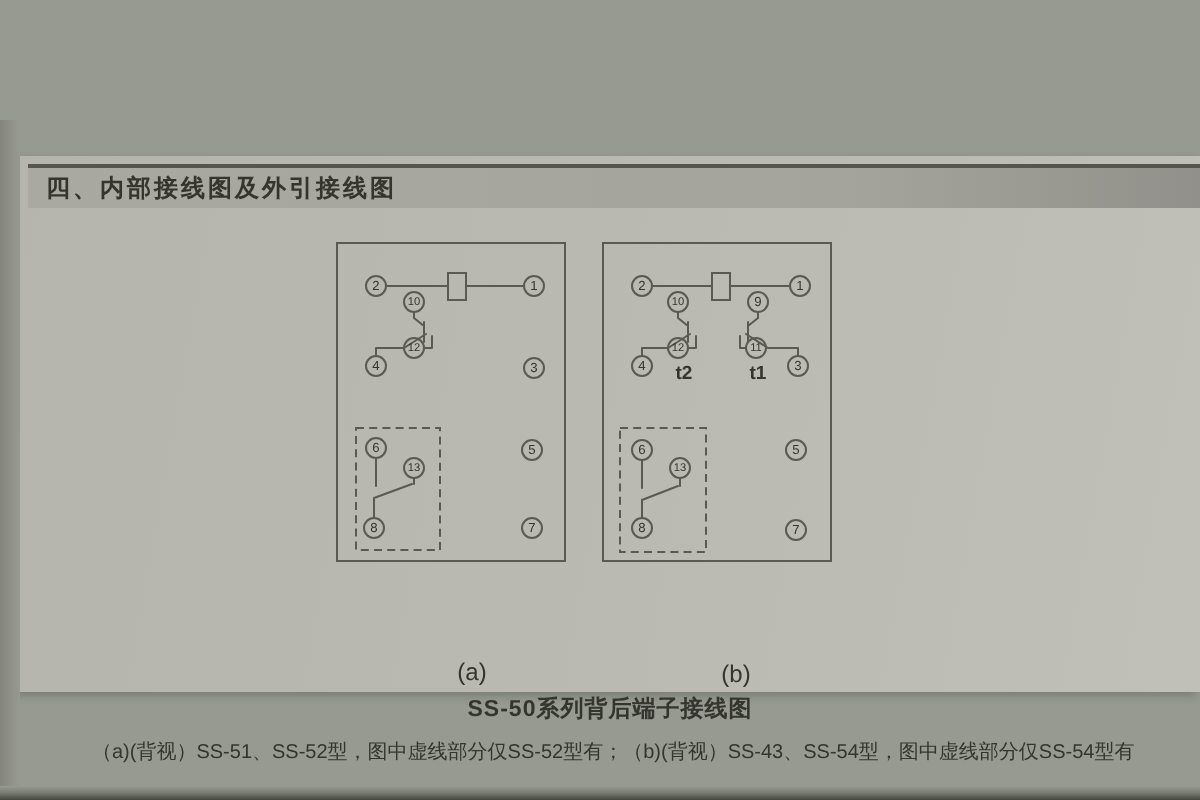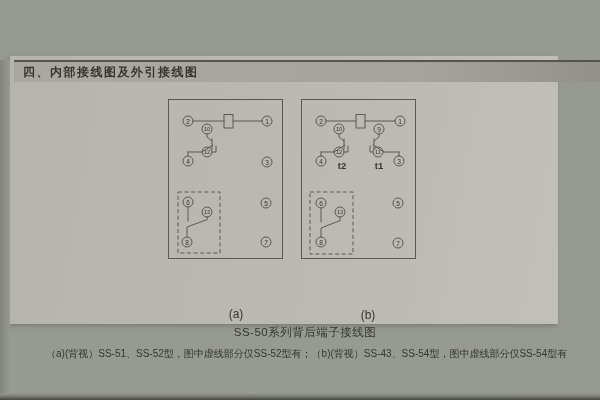--- a/index.html
+++ b/index.html
@@ -3,21 +3,21 @@
 <meta charset="utf-8">
 <style>
   html,body{margin:0;padding:0;}
   body{
     width:600px;height:400px;overflow:hidden;position:relative;
     font-family:"Liberation Sans","DejaVu Sans",sans-serif;
     background:var(--bg,#979a91);
   }
   .scene{position:absolute;inset:0;}
   .page{
-    position:absolute;left:10px;top:56px;width:548px;height:268px;
+    position:absolute;left:10px;top:78px;width:590px;height:268px;
     background:linear-gradient(100deg,var(--page,#b5b4ad) 0%,#bab9b2 55%,#c0bfb8 100%);
     box-shadow:-2px 2px 4px rgba(40,42,38,.25);
   }
   .band{
     position:absolute;left:4px;top:4px;width:586px;height:20px;
     background:linear-gradient(90deg,#aaa9a1 0%,#a5a49c 70%,#91908a 100%);
     border-top:2px solid #55544d;
     display:flex;align-items:center;
   }
   .band span{
@@ -39,21 +39,21 @@
   }
   .terms text.tag{font-size:9.5px;font-weight:bold;}
   .sublabel{
     position:absolute;width:30px;text-align:center;
     font-size:12px;color:var(--ink,#35352f);
   }
   #label-a{left:211px;top:208px;}
   #label-b{left:343px;top:209px;}
   .caption{
     position:absolute;left:145px;top:226px;width:300px;text-align:center;
-    font-size:11.5px;font-weight:normal;color:var(--ink,#33332d);letter-spacing:.5px;
+    font-size:11.5px;font-weight:bold;color:var(--ink,#33332d);letter-spacing:.5px;
   }
   .descr{
     position:absolute;left:36px;top:248px;width:545px;
     font-size:10px;color:var(--ink,#35352f);white-space:nowrap;
   }
   .bottom-edge{
     position:absolute;left:0;bottom:0;width:600px;height:7px;
     background:linear-gradient(#979a91 0%,#7c7f77 45%,#45473f 100%);
   }
   .left-edge{

